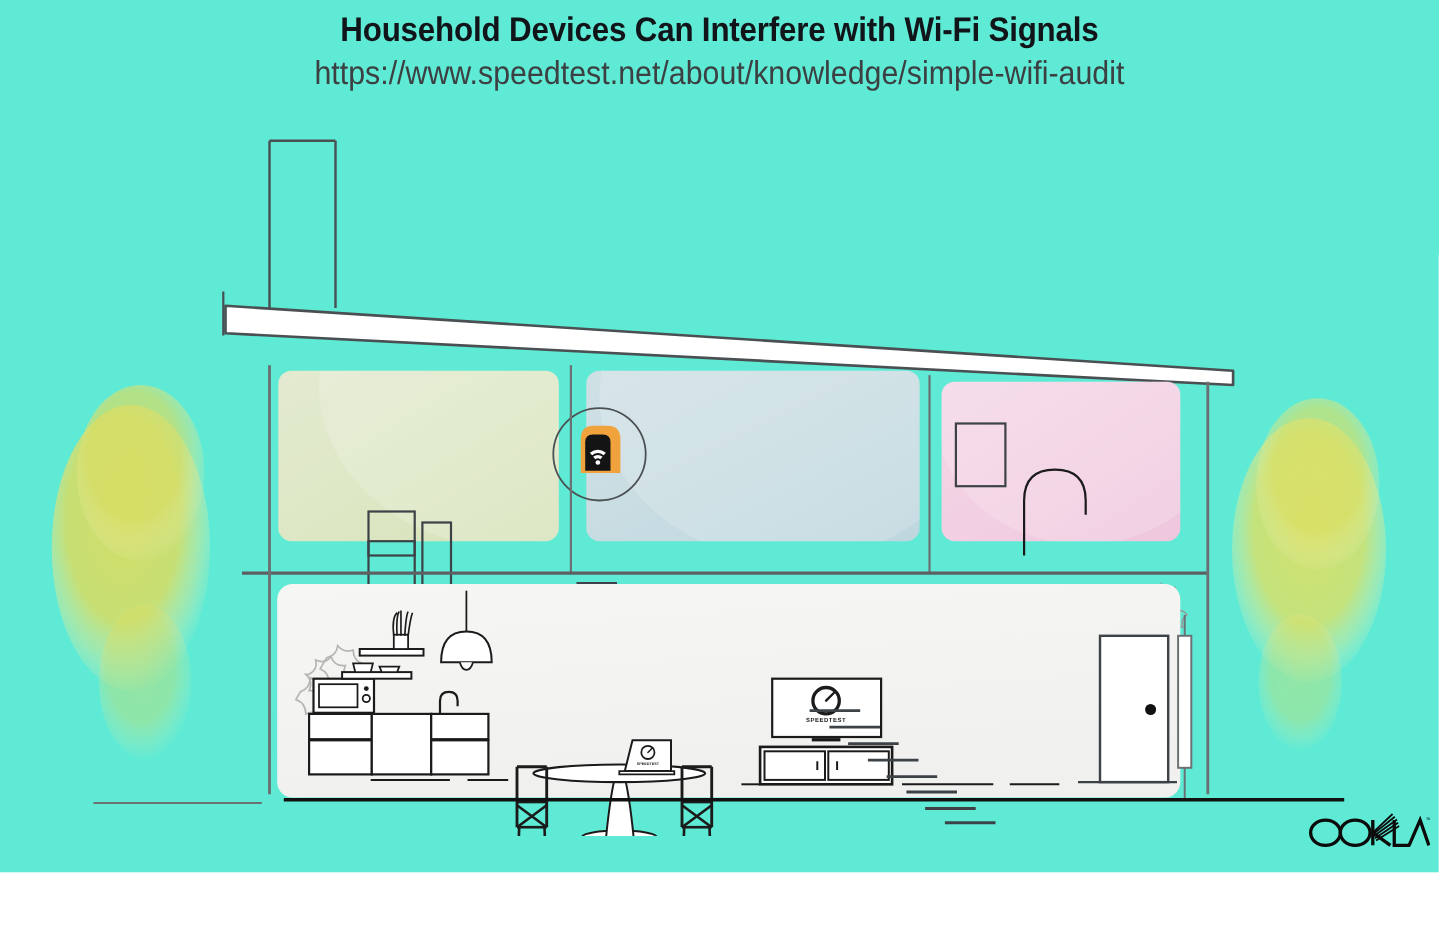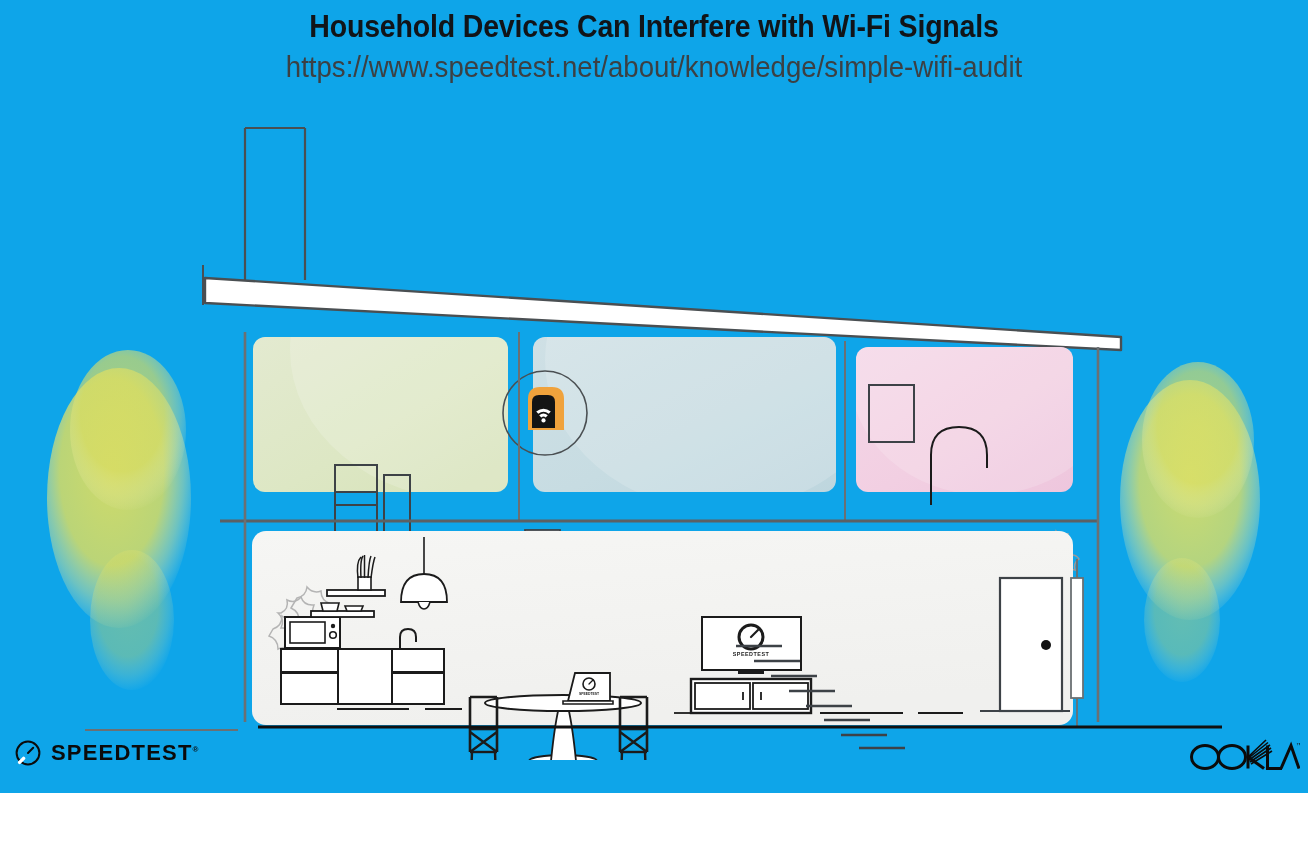--- a/index.html
+++ b/index.html
@@ -1,17 +1,17 @@
 <!DOCTYPE html>
 <html><head>
 <meta charset="utf-8">
 <style>
   html,body{margin:0;padding:0;background:#ffffff;}
   body{width:1308px;height:861px;overflow:hidden;font-family:"Liberation Sans",sans-serif;}
-  .page{position:relative;width:1308px;height:793px;background:#0ea5e9;}
+  .page{position:relative;width:1308px;height:793px;background:#5eead4;}
 
   
   .header{position:absolute;left:0;top:0;width:1308px;text-align:center;}
   .title{
     font-family:"Liberation Sans",sans-serif;
     font-weight:bold;font-size:31px;line-height:34px;color:#111418;
     letter-spacing:-0.2px;margin-top:10px;
     transform:scaleX(0.92);transform-origin:center;
   }
   .subtitle{
@@ -363,28 +363,20 @@
 
       <path d="M245 232 L245 622" stroke="#6b7073" stroke-width="2.6" fill="none"></path>
       <path d="M1098 247 L1098 622" stroke="#6b7073" stroke-width="2.6" fill="none"></path>
 
       <path d="M258 627 L1222 627" stroke="#111111" stroke-width="3.2" fill="none"></path>
       <path d="M85 630 L238 630" stroke="#6b7073" stroke-width="2" fill="none"></path>
     </svg>
   </div>
 
   <div class="footer">
-    <div class="brand-left">
-      <svg width="28" height="28" viewBox="0 0 28 28">
-        <path d="M14 2.6 a11.4 11.4 0 1 0 0 22.8 a11.4 11.4 0 1 0 0 -22.8" fill="none" stroke="#0b0b0b" stroke-width="2"></path>
-        <path d="M14 14 L19.2 8.8" stroke="#0b0b0b" stroke-width="2" stroke-linecap="round"></path>
-        <path d="M5.6 23.4 L9.6 19.4" stroke="#ffffff" stroke-width="3.4" stroke-linecap="round"></path>
-      </svg>
-      <span class="word"><span>SPEEDTEST</span><sup>®</sup></span>
-    </div>
 
     <div class="brand-right">
       <svg width="112" height="36" viewBox="0 0 112 36">
         <ellipse cx="17" cy="20" rx="13.5" ry="11.5" fill="none" stroke="#0b0b0b" stroke-width="3"></ellipse>
         <ellipse cx="44" cy="20" rx="13.5" ry="11.5" fill="none" stroke="#0b0b0b" stroke-width="3"></ellipse>
         <path d="M60 8.5 L60 31.5" stroke="#0b0b0b" stroke-width="3"></path>
         <path d="M60 20 L78 3 M60 21.5 L80 5.5 M61 23 L82 8 M62 25 L83 11 M63 27 L84 14" stroke="#0b0b0b" stroke-width="1.6"></path>
         <path d="M60 20 L76 31.5" stroke="#0b0b0b" stroke-width="3"></path>
         <path d="M79.5 8.5 L79.5 31.5 L94 31.5" stroke="#0b0b0b" stroke-width="3" fill="none"></path>
         <path d="M93 31.5 L103 8.5 L111 31.5" stroke="#0b0b0b" stroke-width="3" fill="none"></path>

